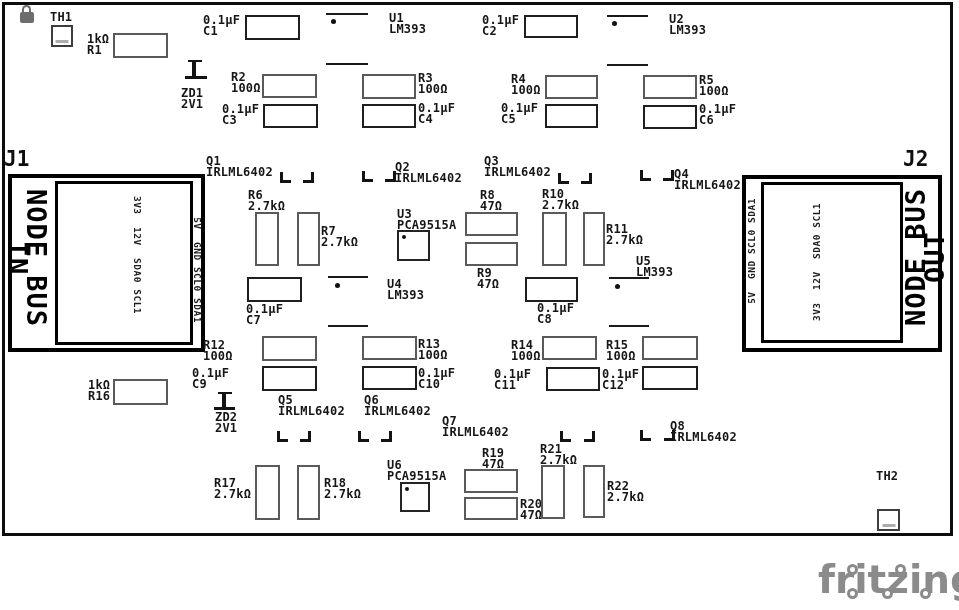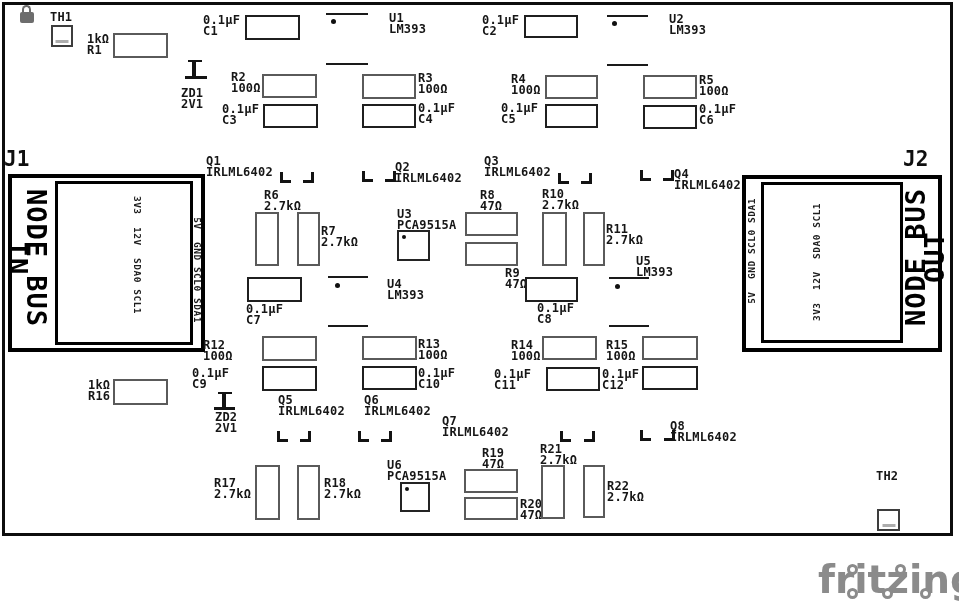--- a/index.html
+++ b/index.html
@@ -177,21 +177,21 @@
     </div>
   <div class="cnr bl" style="left:558px;top:173px"></div>
   <div class="cnr br" style="left:581px;top:173px"></div>
   <div class="cnr bl" style="left:640px;top:170px"></div>
   <div class="cnr br" style="left:663px;top:170px"></div>
   <div class="lbl" style="left:674px;top:169px">
       <span>Q4</span>
       <span>IRLML6402</span>
     </div>
 
-  <div class="lbl" style="left:264px;top:190px">
+  <div class="lbl" style="left:248px;top:190px">
       <span>R6</span>
       <span>2.7kΩ</span>
     </div>
   <div class="res" style="left:255px;top:212px;width:24px;height:54px"></div>
   <div class="res" style="left:297px;top:212px;width:23px;height:54px"></div>
   <div class="lbl" style="left:321px;top:226px">
       <span>R7</span>
       <span>2.7kΩ</span>
     </div>
 
@@ -201,21 +201,21 @@
     </div>
   <div class="icsq" style="left:397px;top:230px;width:33px;height:31px"></div>
   <div class="dot" style="left:402px;top:235px;width:4px;height:4px"></div>
 
   <div class="lbl" style="left:480px;top:190px">
       <span>R8</span>
       <span>47Ω</span>
     </div>
   <div class="res" style="left:465px;top:212px;width:53px;height:24px"></div>
   <div class="res" style="left:465px;top:242px;width:53px;height:24px"></div>
-  <div class="lbl" style="left:505px;top:268px">
+  <div class="lbl" style="left:477px;top:268px">
       <span>R9</span>
       <span>47Ω</span>
     </div>
 
   <div class="lbl" style="left:542px;top:189px">
       <span>R10</span>
       <span>2.7kΩ</span>
     </div>
   <div class="res" style="left:542px;top:212px;width:25px;height:54px"></div>
   <div class="res" style="left:583px;top:212px;width:22px;height:54px"></div>

